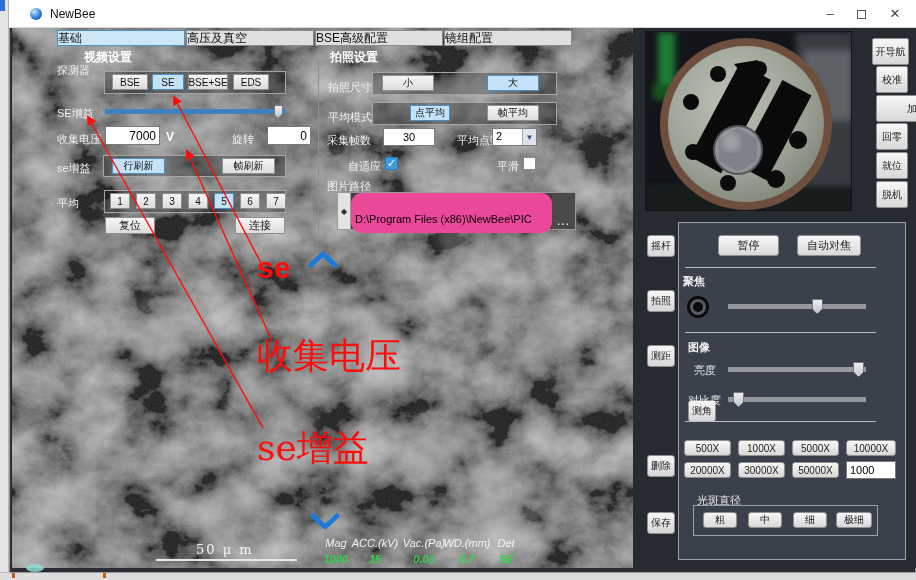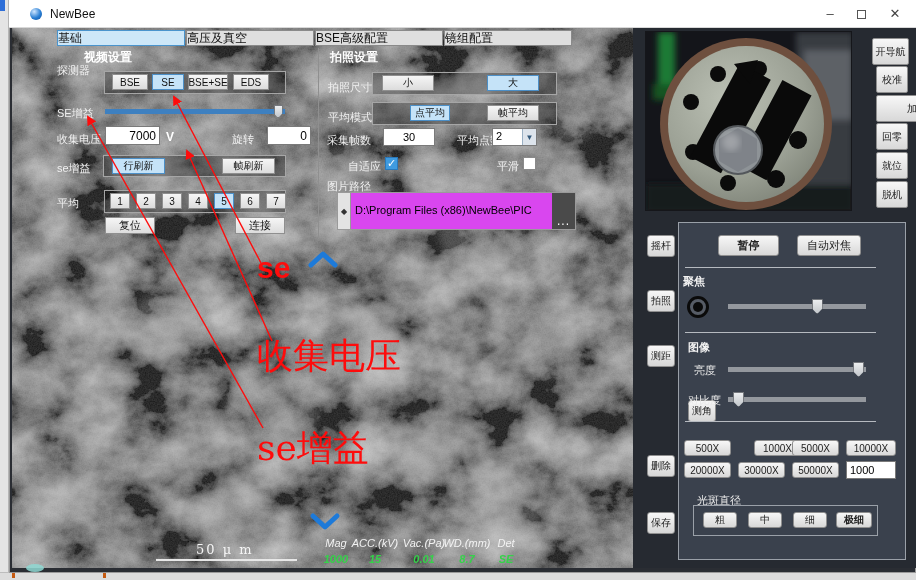--- a/index.html
+++ b/index.html
@@ -45,21 +45,21 @@
     border:1px solid #75787d;clip-path:polygon(0 0,100% 0,100% 62%,50% 100%,0 62%);}
   .thumb.small{width:9px;height:13px;top:-4px;}
   .cb{width:13px;height:13px;background:#fff;border:1px solid #8a8a8a;position:absolute;
     display:flex;align-items:center;justify-content:center;}
   .cb.checked{background:#3f9be0;border-color:#2a79bb;}
   .cb.checked::after{content:"✓";color:#fff;font-size:11px;font-weight:bold;line-height:1;}
 
   
   .pathbox{border:1px solid #9a9a9a;background:#3f3f3f;display:flex;}
   .path-strip{width:13px;background:#e3e3e3;border-right:1px solid #9a9a9a;display:flex;align-items:center;justify-content:center;color:#333;font-size:8px;}
-  .path-text{flex:1;background:#d946ef;color:#000;font-size:11px;padding:11px 4px;overflow:hidden;white-space:nowrap;}
+  .path-text{flex:1;background:#ec4899;color:#000;font-size:11px;padding:20px 4px;overflow:hidden;white-space:nowrap;border-radius:11px;}
   .path-browse{width:23px;background:#4a4a4a;color:#fff;font-size:12px;display:flex;align-items:flex-end;justify-content:center;padding-bottom:1px;letter-spacing:1px;}
 
   
   .ann{color:#fe0c0c;white-space:nowrap;z-index:51;pointer-events:none;}
   .ann.latin{font-weight:bold;font-size:30px;}
   .ann.cjk{font-family:"DejaVu Serif","Liberation Serif",serif;font-size:36px;}
   #arrows{left:0;top:0;z-index:50;pointer-events:none;}
 
   
   .scale-text{color:#f5f5f5;font-family:"DejaVu Serif","Liberation Serif",serif;font-size:13px;letter-spacing:2px;}
@@ -68,21 +68,21 @@
   .stat-v{font-size:11px;font-weight:bold;font-style:italic;text-align:center;}
 
   
   .rpanel{left:633px;top:28px;width:283px;height:540px;background:#262a31;}
   .camera{left:645px;top:31px;width:207px;height:180px;background:#111216;overflow:hidden;border:1px solid #15161a;}
   .navbtn{left:876px;width:32px;height:27px;background:linear-gradient(#f7f7f7,#d8d8d8);
     border:1px solid #8f8f8f;border-radius:2px;color:#222;font-size:10px;display:flex;align-items:center;justify-content:center;white-space:nowrap;}
   .ctrlpanel{left:678px;top:222px;width:228px;height:338px;background:#3a414d;border:1px solid #9aa0a8;}
   .toolbtn{left:647px;width:28px;height:22px;background:linear-gradient(#f7f7f7,#d6d6d6);
     border:1px solid #8f8f8f;border-radius:3px;color:#222;font-size:10px;display:flex;align-items:center;justify-content:center;}
-  .amber{background:linear-gradient(#f5d286,#dfa93b);border:1px solid #a87e21;color:#3c2c00;font-weight:bold;}
+  .amber{background:linear-gradient(#f5d286,#dfa93b);border:1px solid #a87e21;color:#3c2c00;font-weight:normal;}
   .graybtn{background:linear-gradient(#f7f7f7,#d8d8d8);border:1px solid #8f8f8f;border-radius:3px;color:#222;
     font-size:10px;display:flex;align-items:center;justify-content:center;}
   .hrline{height:1px;background:#b6bac0;}
   .plbl{color:#f2f2f2;font-size:11px;font-weight:bold;white-space:nowrap;}
   .plbl2{color:#e8e8e8;font-size:11px;white-space:nowrap;}
   .rec{width:22px;height:22px;border:3px solid #0a0a0a;border-radius:50%;background:#565c66;display:flex;align-items:center;justify-content:center;}
   .rec::after{content:"";width:10px;height:10px;border-radius:50%;background:#0a0a0a;}
   .dd{background:#fff;border:1px solid #7a7a7a;display:flex;}
   .dd .val{flex:1;font-size:11px;color:#000;padding:1px 3px;}
   .dd .arrow{width:14px;background:#dde4ec;border-left:1px solid #9ab0c4;color:#33587a;font-size:8px;
@@ -338,21 +338,21 @@
     <div class="thumb" style="left: calc(95% - 6px);"></div>
   </div>
   <div class="abs plbl2" style="left:688px;top:393px;">对比度</div>
   <div class="abs track gray" style="left:728px;top:397px;width:138px;">
     <div class="thumb" style="left: calc(8% - 6px);"></div>
   </div>
 
   <div class="abs hrline" style="left:685px;top:421px;width:191px;"></div>
 
   <div class="abs graybtn" style="left:684px;top:440px;width:47px;height:16px;">500X</div>
-  <div class="abs graybtn" style="left:738px;top:440px;width:47px;height:16px;margin-left:16px;">1000X</div>
+  <div class="abs graybtn" style="left:738px;top:440px;width:47px;height:16px;">1000X</div>
   <div class="abs graybtn" style="left:792px;top:440px;width:47px;height:16px;">5000X</div>
   <div class="abs graybtn" style="left:846px;top:440px;width:50px;height:16px;">10000X</div>
   <div class="abs graybtn" style="left:684px;top:462px;width:47px;height:16px;">20000X</div>
   <div class="abs graybtn" style="left:738px;top:462px;width:47px;height:16px;">30000X</div>
   <div class="abs graybtn" style="left:792px;top:462px;width:47px;height:16px;">50000X</div>
   <input class="abs inp" style="left: 846px; top: 461px; width: 50px; height: 18px; font-size: 11px;" value="1000">
 
   <div class="abs plbl2" style="left:697px;top:493px;">光斑直径</div>
   <div class="abs" style="left:693px;top:505px;width:185px;height:31px;border:1px solid #9aa0a8;"></div>
   <div class="abs graybtn" style="left:703px;top:512px;width:34px;height:16px;">粗</div>

